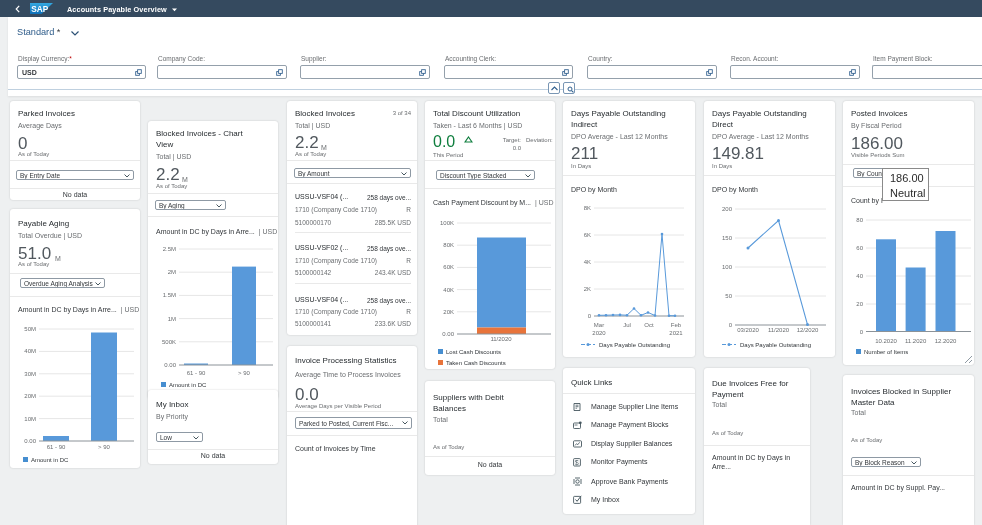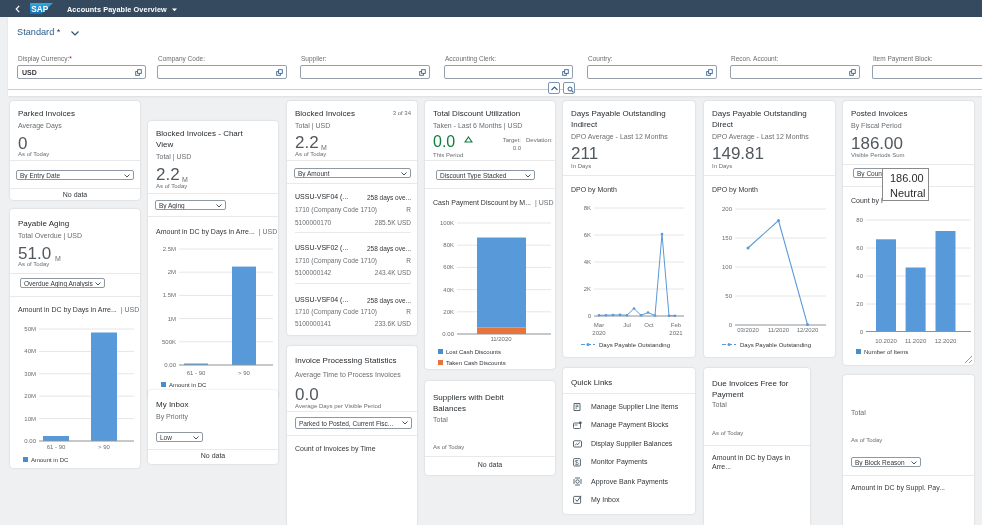--- a/index.html
+++ b/index.html
@@ -493,20 +493,21 @@
           <text x="72.6" y="134">11.2020</text>
           <text x="102.5" y="134">12.2020</text>
     </g>
     <rect x="13" y="140" width="5" height="5" fill="#468ed0"></rect>
     <text x="21" y="145" font-size="6" fill="#32363a" font-family="Liberation Sans">Number of Items</text>
     <path d="M129 147 L122 154 M129 151 L126 154" stroke="#8f9aa3" stroke-width="1" fill="none"></path>
   </svg>
 </div>
 
 <div class="card" style="left:843px;top:375px;height:150px;border-radius:3px 3px 0 0;width:131px;">
+  <div class="abs t" style="left:8px;top:11px;width:114px;line-height:11px;">Invoices Blocked in Supplier Master Data</div>
   <div class="abs s" style="left:8px;top:33px;">Total</div>
   <div class="abs a" style="left:8px;top:61px;">As of Today</div>
   <div class="dd" style="left:8px;top:82px;width:70px;">By Block Reason<svg width="6" height="4" viewBox="0 0 6 4">
           <path d="M0.5 0.5 L3 3 L5.5 0.5" stroke="#46575f" stroke-width="1" fill="none"></path>
         </svg></div>
   <div class="hr" style="top:100px;"></div>
   <div class="abs cl" style="left:8px;top:108px;">Amount in DC by Suppl. Pay...</div>
 </div>
 
 <div class="card" style="left:148px;top:390px;height:74px;">

